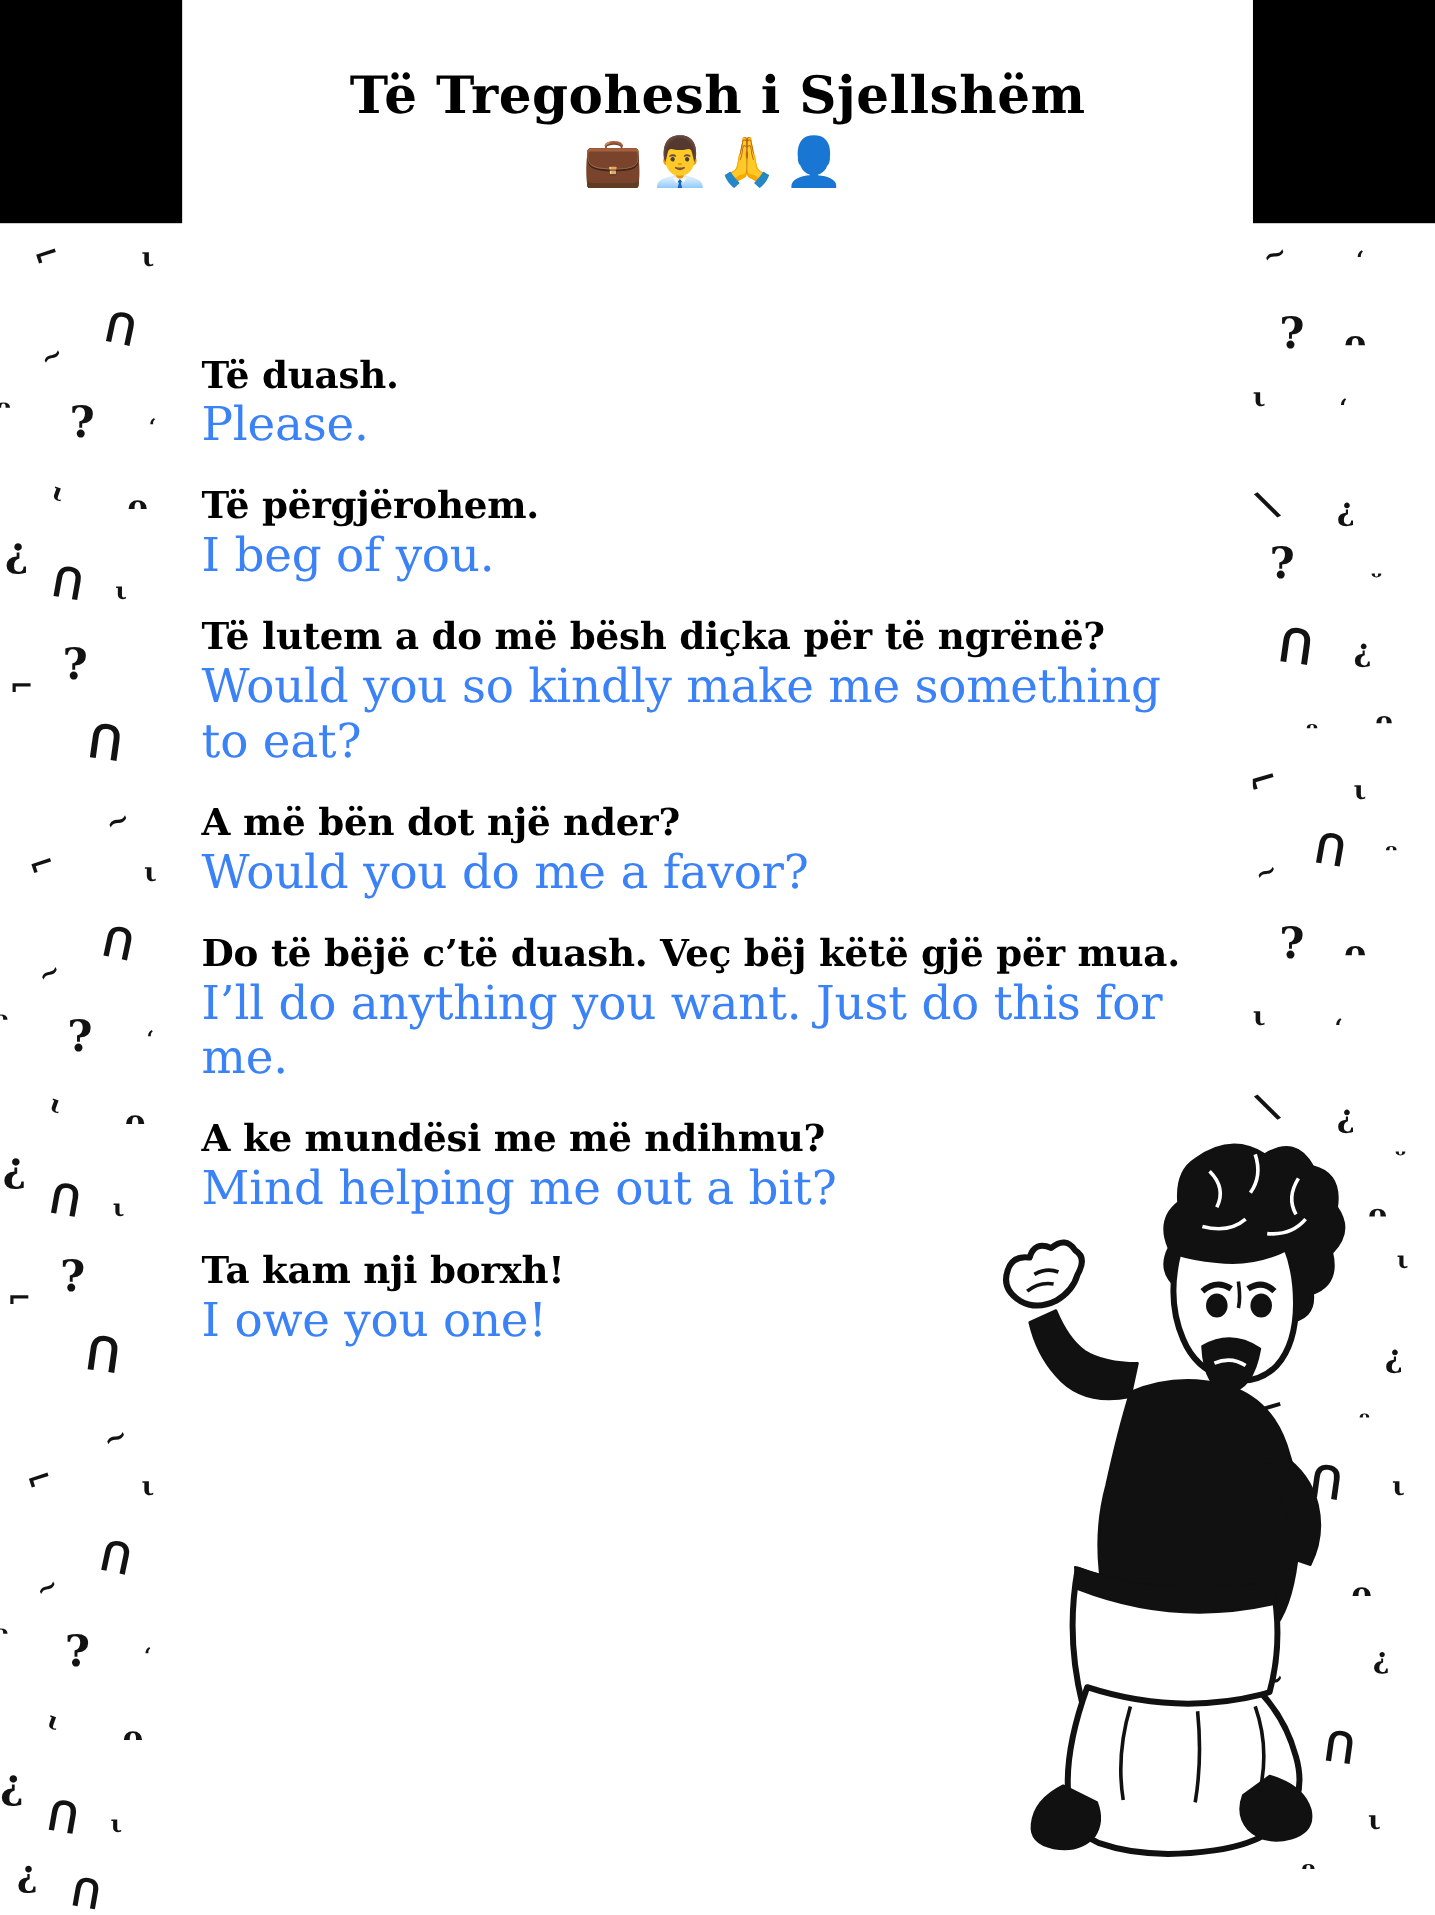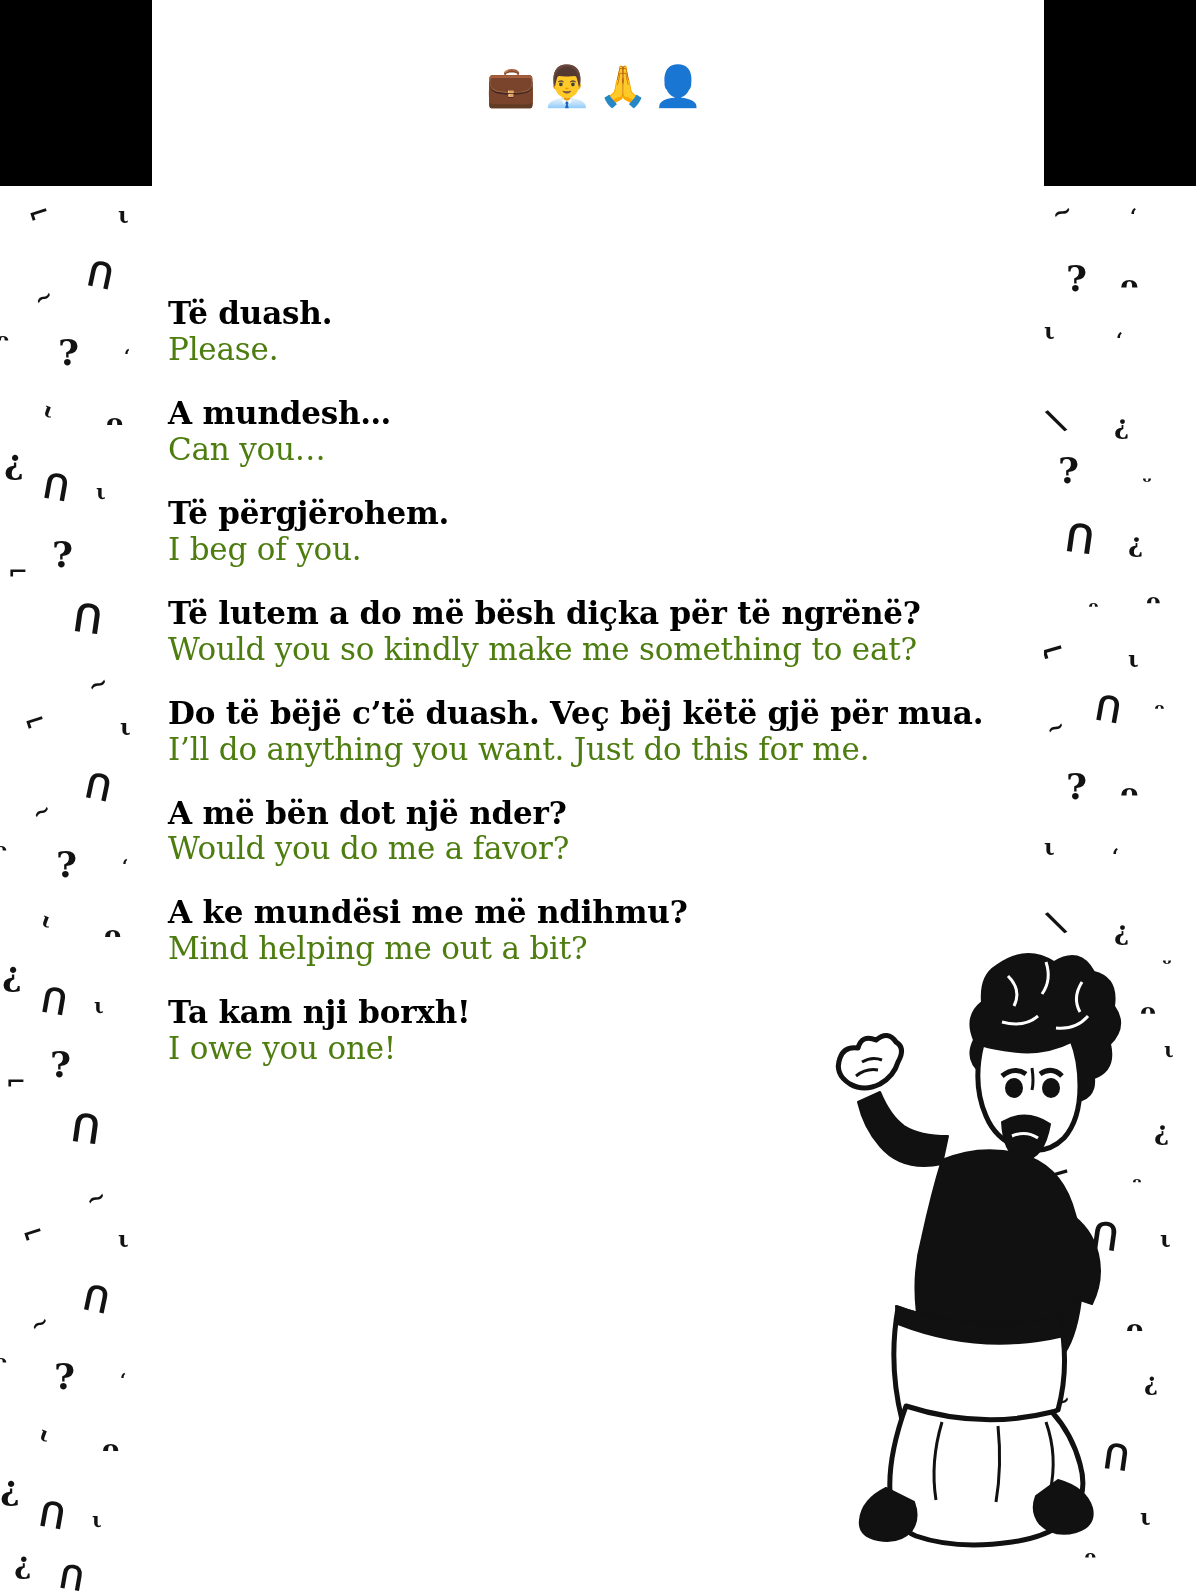--- a/index.html
+++ b/index.html
@@ -99,22 +99,22 @@
     font-family: "DejaVu Serif", serif;
     font-weight: 700;
     font-size: 31px;
     color: #000000;
     line-height: 1.16;
     letter-spacing: -0.2px;
   }
   .entry .en {
     font-family: "DejaVu Serif", serif;
     font-weight: 400;
-    font-size: 31px;
-    color: #4d7c0f;
+    font-size: 39px;
+    color: #3b82f6;
     line-height: 1.16;
     letter-spacing: -0.2px;
   }
 
   
   .illustration {
     position: absolute;
     right: 70px;
     bottom: 40px;
     width: 380px;
@@ -217,53 +217,50 @@
     <div class="doodle" style="left:82px; top:1316px; font-size:26px;">ᴖ</div>
     <div class="doodle" style="left:100px; top:1370px; font-size:24px;">¿</div>
     <div class="doodle" style="left:8px; top:1390px; font-size:22px; transform:rotate(-26deg);">~</div>
     <div class="doodle" style="left:60px; top:1440px; font-size:34px; transform:rotate(8deg);">ᑎ</div>
     <div class="doodle" style="left:8px; top:1480px; font-size:30px;">?</div>
     <div class="doodle" style="left:96px; top:1506px; font-size:22px;">ι</div>
     <div class="doodle" style="left:40px; top:1548px; font-size:28px;">ᵔ</div>
   </div>
 
   <div class="header">
+    <div class="title-sq">Të Tregohesh i Sjellshëm</div>
     <div class="emoji-row">💼👨‍💼🙏👤</div>
   </div>
 
   <div class="content">
 
     <div class="entry">
       <div class="sq">Të duash.</div>
       <div class="en">Please.</div>
     </div>
 
-    <div class="entry">
-      <div class="sq">A mundesh…</div>
-      <div class="en">Can you…</div>
-    </div>
 
     <div class="entry">
       <div class="sq">Të përgjërohem.</div>
       <div class="en">I beg of you.</div>
     </div>
 
     <div class="entry">
       <div class="sq">Të lutem a do më bësh diçka për të ngrënë?</div>
       <div class="en">Would you so kindly make me something to eat?</div>
     </div>
 
     <div class="entry">
+      <div class="sq">A më bën dot një nder?</div>
+      <div class="en">Would you do me a favor?</div>
+    </div>
+
+    <div class="entry">
       <div class="sq">Do të bëjë c’të duash. Veç bëj këtë gjë për mua.</div>
       <div class="en">I’ll do anything you want. Just do this for me.</div>
-    </div>
-
-    <div class="entry">
-      <div class="sq">A më bën dot një nder?</div>
-      <div class="en">Would you do me a favor?</div>
     </div>
 
     <div class="entry">
       <div class="sq">A ke mundësi me më ndihmu?</div>
       <div class="en">Mind helping me out a bit?</div>
     </div>
 
     <div class="entry">
       <div class="sq">Ta kam nji borxh!</div>
       <div class="en">I owe you one!</div>

